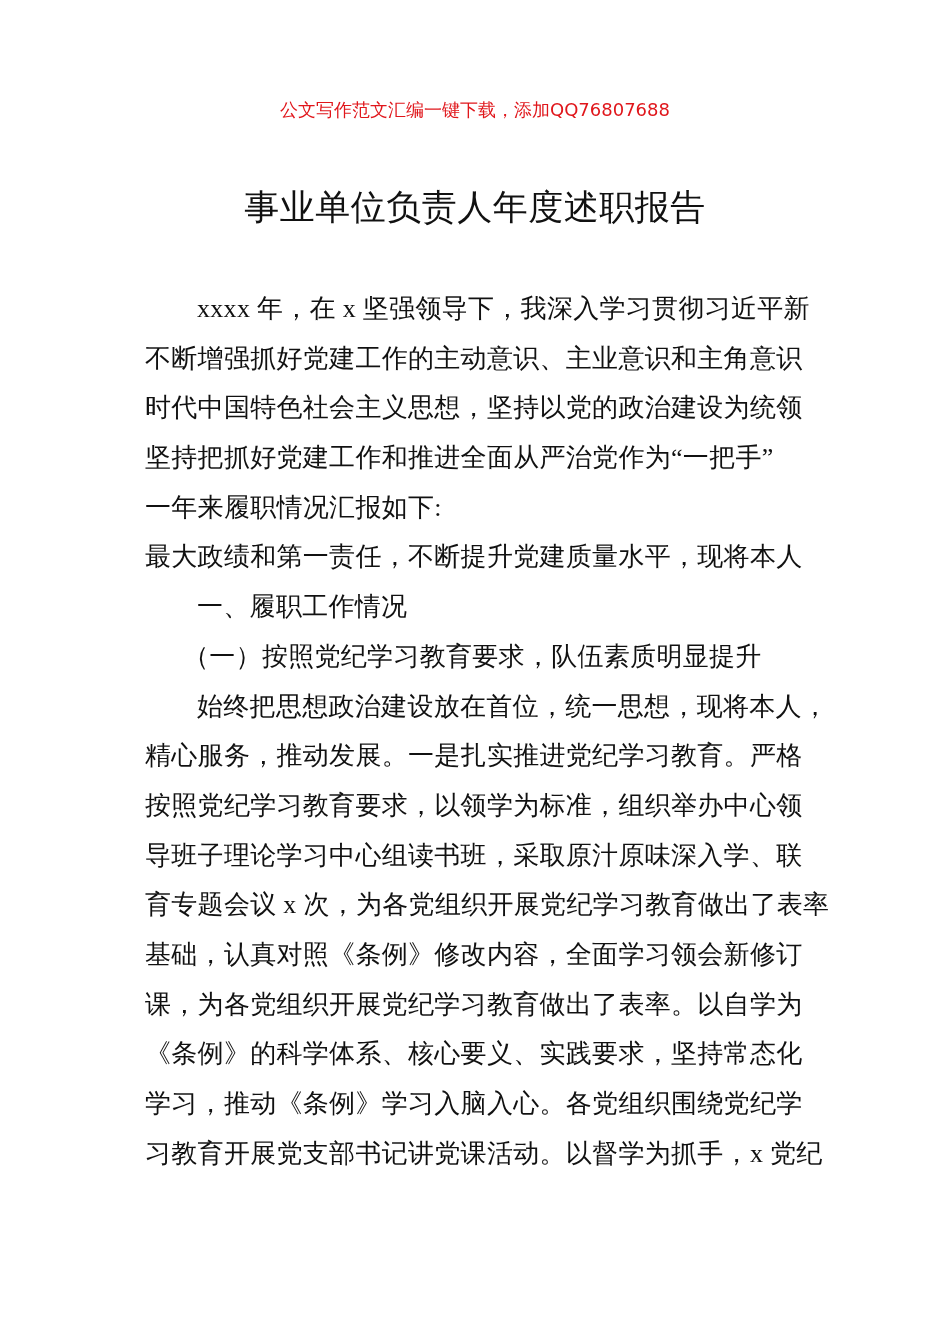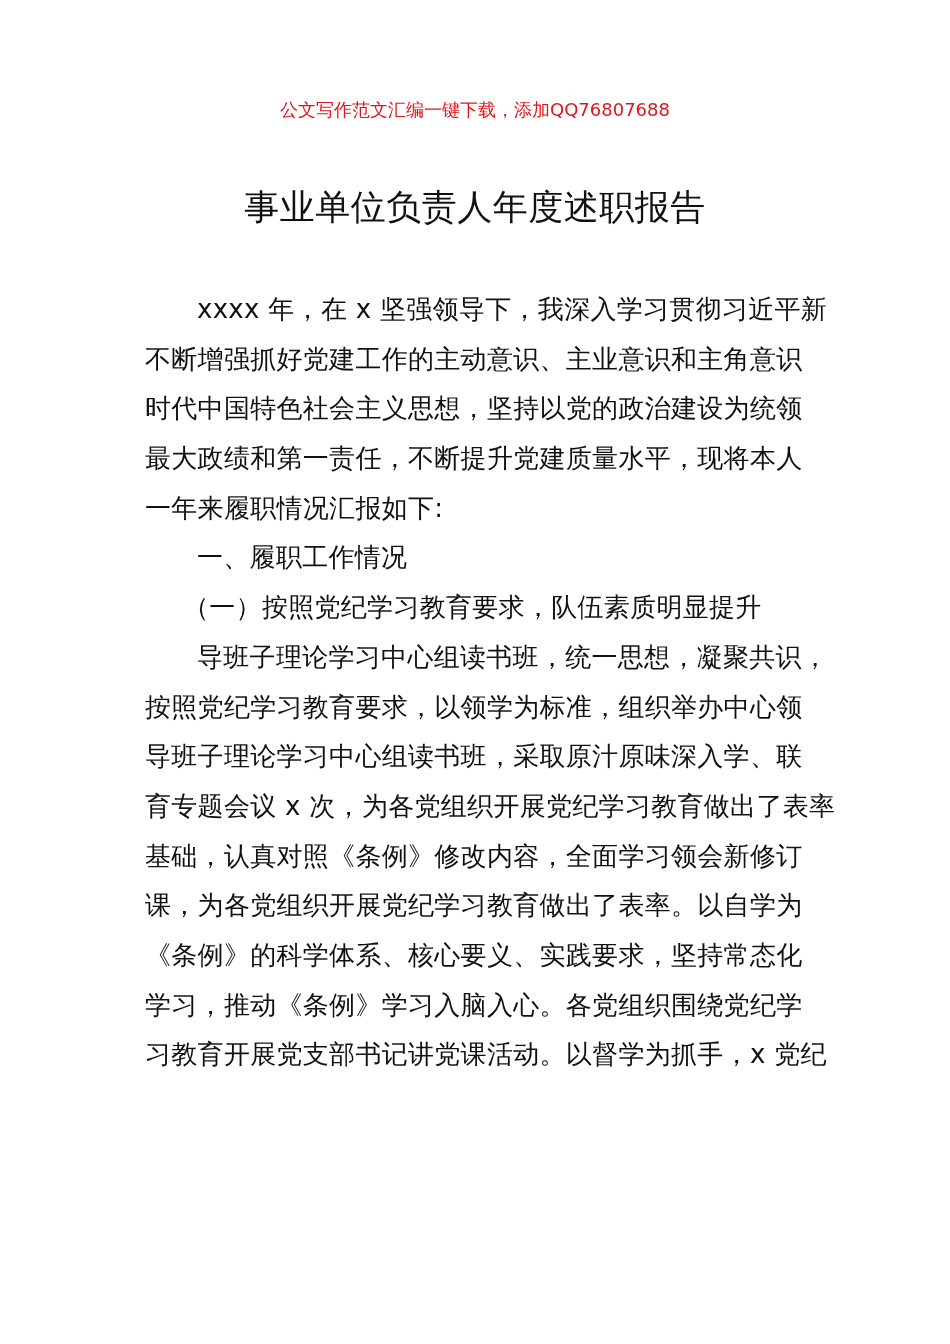--- a/index.html
+++ b/index.html
@@ -42,20 +42,21 @@
       font-size: 35px;
       line-height: 46px;
       color: #111111;
       letter-spacing: 0.5px;
     }
     .body-text {
       position: absolute;
       left: 145px;
       top: 276px;
       width: 690px;
+      font-family: Liberation Serif, serif;
     }
     .line {
       height: 49.7px;
       font-size: 26px;
       line-height: 42px;
       white-space: nowrap;
       letter-spacing: 0.3px;
     }
     .indent {
       padding-left: 52px;
@@ -65,25 +66,27 @@
 <body>
 
 <div class="page">
   <div class="watermark">公文写作范文汇编一键下载，添加QQ76807688</div>
   <div class="title">事业单位负责人年度述职报告</div>
 
   <div class="body-text">
     <div class="line indent">xxxx 年，在 x 坚强领导下，我深入学习贯彻习近平新</div>
     <div class="line">不断增强抓好党建工作的主动意识、主业意识和主角意识</div>
     <div class="line">时代中国特色社会主义思想，坚持以党的政治建设为统领</div>
+    <div class="line">坚持把抓好党建工作和推进全面从严治党作为“一把手”</div>
+    <div class="line">一年来履职情况汇报如下:</div>
     <div class="line">最大政绩和第一责任，不断提升党建质量水平，现将本人</div>
-    <div class="line">一年来履职情况汇报如下:</div>
     <div class="line indent">一、履职工作情况</div>
     <div class="line indent" style="padding-left:38px;">（一）按照党纪学习教育要求，队伍素质明显提升</div>
-    <div class="line indent">导班子理论学习中心组读书班，统一思想，凝聚共识，</div>
+    <div class="line indent">始终把思想政治建设放在首位，统一思想，现将本人，</div>
+    <div class="line">精心服务，推动发展。一是扎实推进党纪学习教育。严格</div>
     <div class="line">按照党纪学习教育要求，以领学为标准，组织举办中心领</div>
     <div class="line">导班子理论学习中心组读书班，采取原汁原味深入学、联</div>
     <div class="line">育专题会议 x 次，为各党组织开展党纪学习教育做出了表率</div>
     <div class="line">基础，认真对照《条例》修改内容，全面学习领会新修订</div>
     <div class="line">课，为各党组织开展党纪学习教育做出了表率。以自学为</div>
     <div class="line">《条例》的科学体系、核心要义、实践要求，坚持常态化</div>
     <div class="line">学习，推动《条例》学习入脑入心。各党组织围绕党纪学</div>
     <div class="line">习教育开展党支部书记讲党课活动。以督学为抓手，x 党纪</div>
   </div>
 </div>

